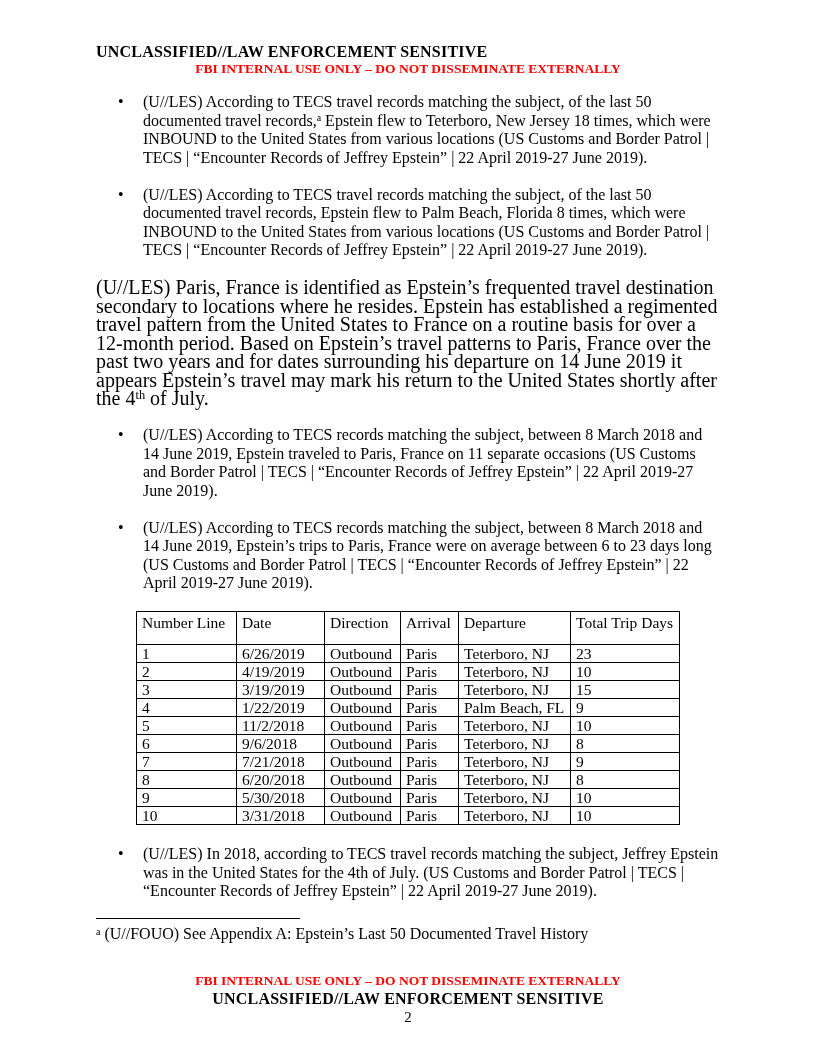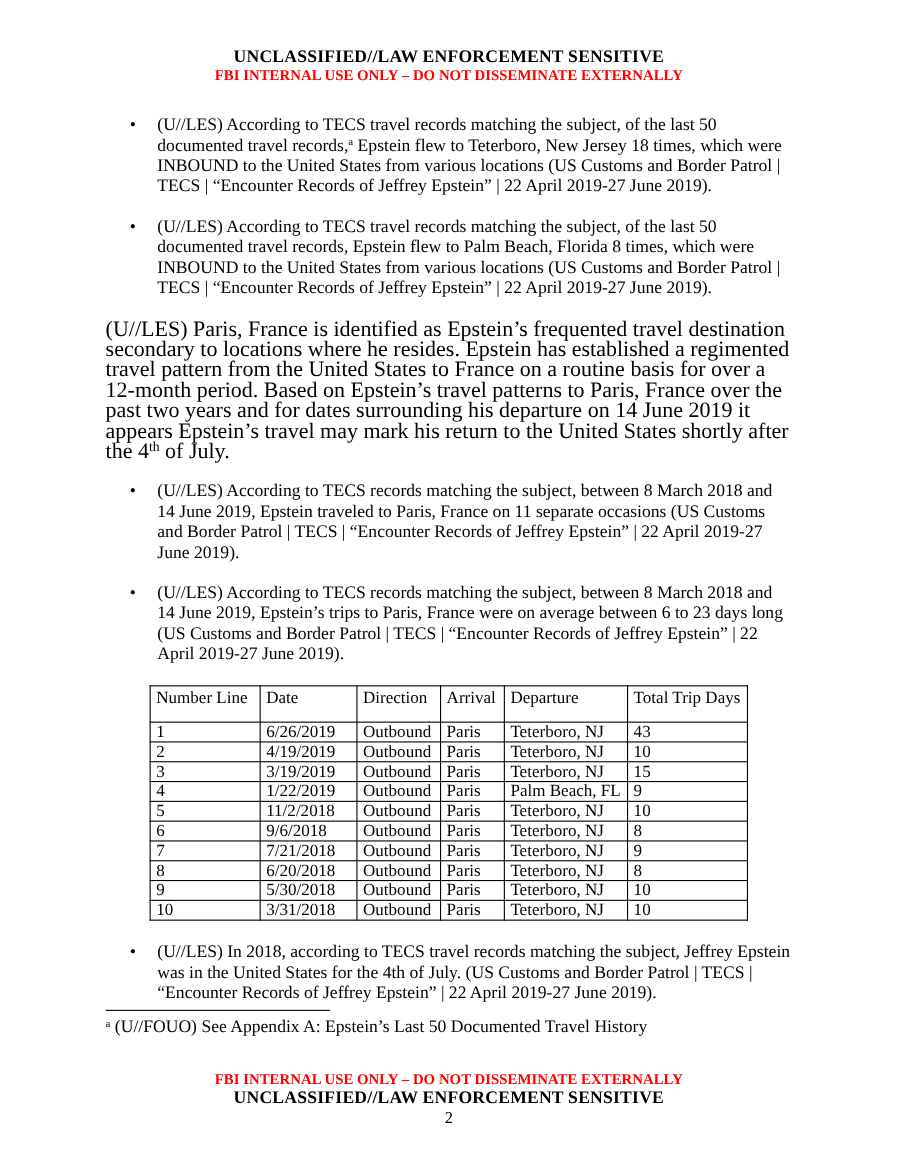--- a/index.html
+++ b/index.html
@@ -10,35 +10,34 @@
     height: 1056px;
     margin: 0 auto;
     background: #ffffff;
     font-family: "Liberation Serif", "DejaVu Serif", serif;
     color: #000000;
     overflow: hidden;
   }
   .content { padding: 42px 96px 0 96px; }
 
   .classification {
-    text-align: center;
     font-weight: bold;
     font-size: 16px;
     line-height: 19px;
     letter-spacing: 0.2px;
   }
   .handling {
     text-align: center;
     font-weight: bold;
     font-size: 13.5px;
     line-height: 16px;
   }
 
   ul.bullets { list-style: none; margin: 0; padding: 0; }
-  ul.bullets.first { margin-top: 28px; }
+  ul.bullets.first { margin-top: 16px; }
   ul.bullets li {
     position: relative;
     padding-left: 47px;
     margin-bottom: 18.5px;
     font-size: 16px;
     line-height: 18.5px;
     text-align: left;
   }
   ul.bullets li::before {
     content: "\2022";
@@ -160,21 +159,21 @@
           <th>Total Trip Days</th>
         </tr>
       </thead>
       <tbody>
           <tr>
             <td>1</td>
             <td>6/26/2019</td>
             <td>Outbound</td>
             <td>Paris</td>
             <td>Teterboro, NJ</td>
-            <td>43</td>
+            <td>23</td>
           </tr>
           <tr>
             <td>2</td>
             <td>4/19/2019</td>
             <td>Outbound</td>
             <td>Paris</td>
             <td>Teterboro, NJ</td>
             <td>10</td>
           </tr>
           <tr>

